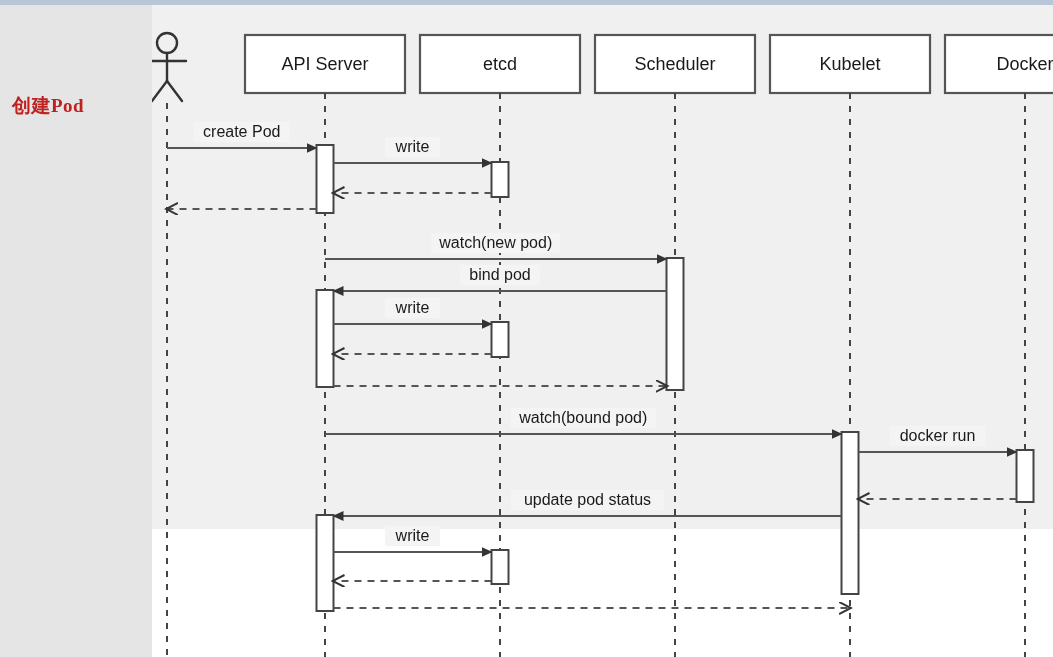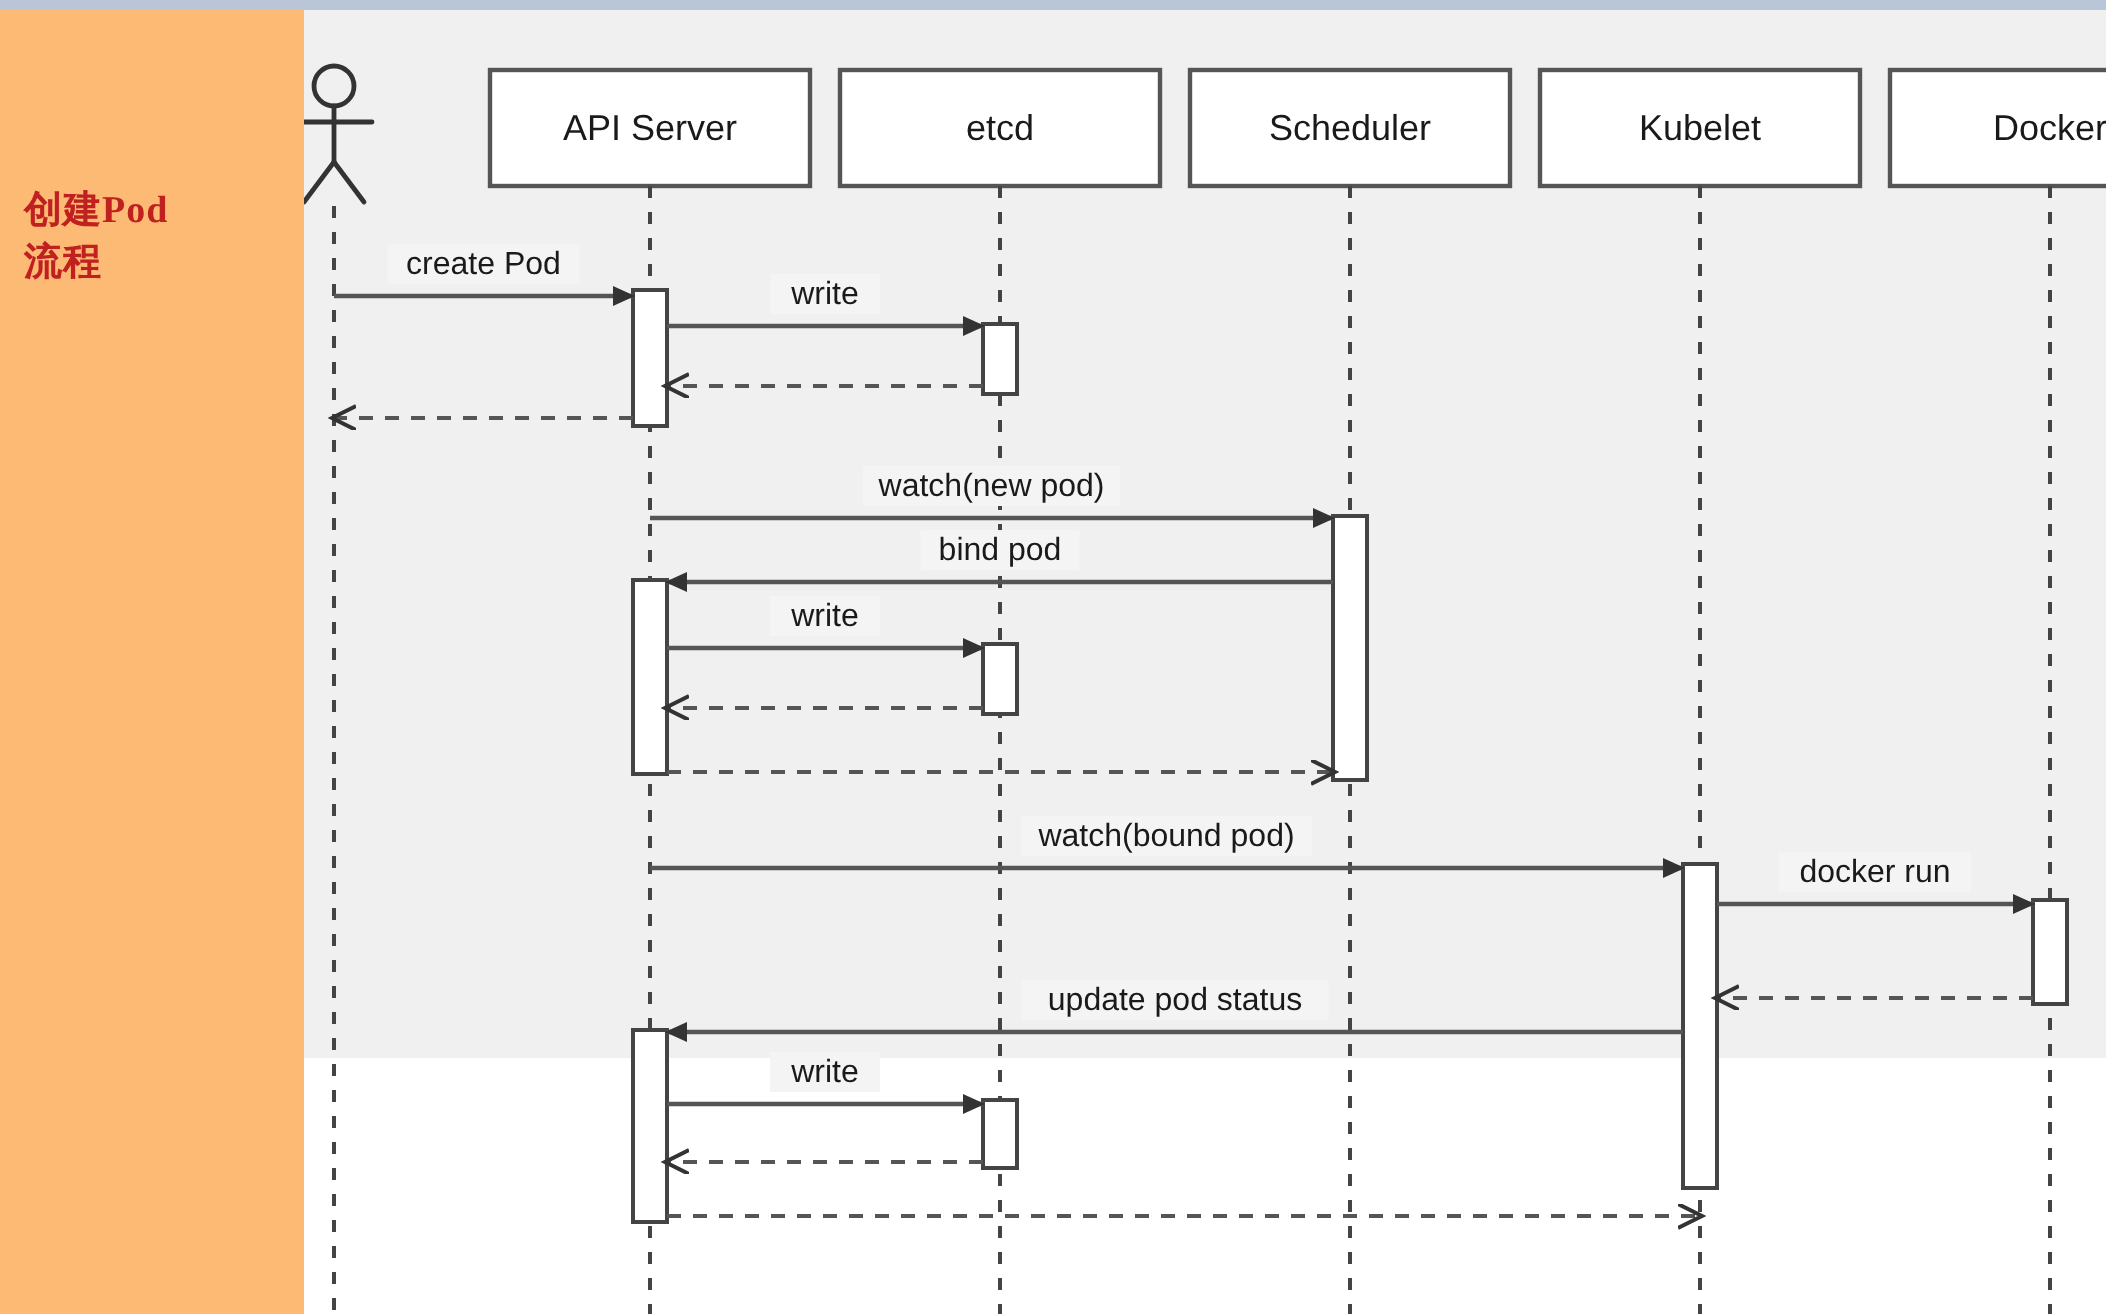--- a/index.html
+++ b/index.html
@@ -25,21 +25,21 @@
     left: 0; top: 0;
     width: 1053px;
     height: 5px;
     background: #b9c6d8;
   }
   #left-pane {
     position: absolute;
     left: 0; top: 5px;
     width: 152px;
     height: 652px;
-    background: #fdba74;
+    background: #e5e5e5;
   }
   #annotation {
     position: absolute;
     left: 12px;
     top: 88px;
     width: 136px;
     color: #c02020;
     font-family: "Liberation Serif", serif;
     font-size: 19px;
     line-height: 26px;
@@ -108,21 +108,20 @@
 </head>
 <body>
 
 <div id="screen">
 
   <div id="top-bar"></div>
 
   <div id="left-pane">
     <div id="annotation">
       <div>创建Pod</div>
-      <div>流程</div>
     </div>
   </div>
 
   <div id="canvas-wrap">
     <svg class="diagram" id="seq-svg" width="901" height="652" viewBox="0 0 901 652">
       <defs>
         <marker id="arrow-solid-r" markerWidth="12" markerHeight="12" refX="10" refY="5" orient="auto" markerUnits="userSpaceOnUse">
           <path d="M0,0 L11,5 L0,10 z" fill="#333333"></path>
         </marker>
         <marker id="arrow-solid-l" markerWidth="12" markerHeight="12" refX="10" refY="5" orient="auto" markerUnits="userSpaceOnUse">

